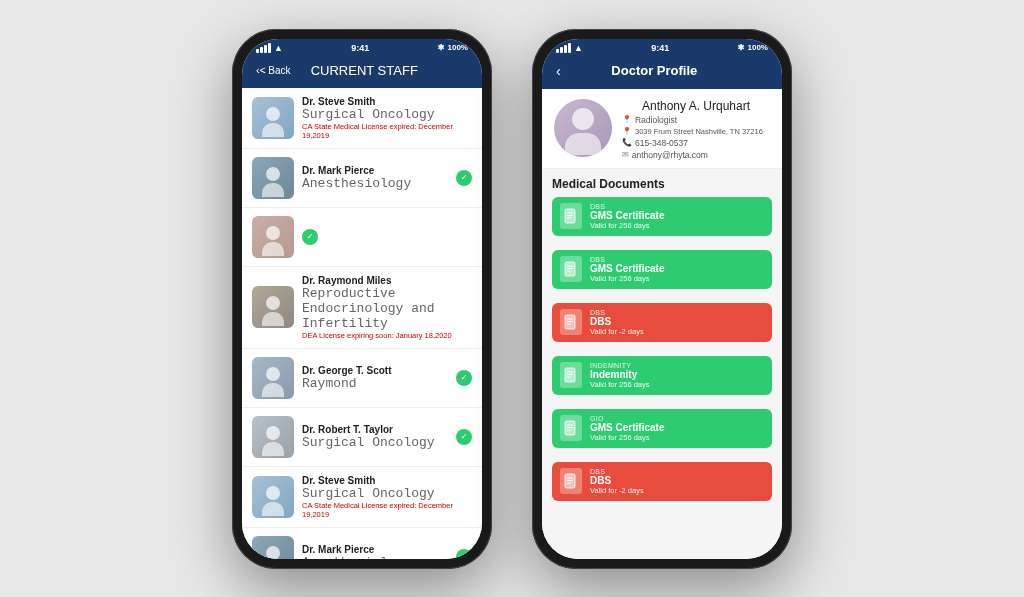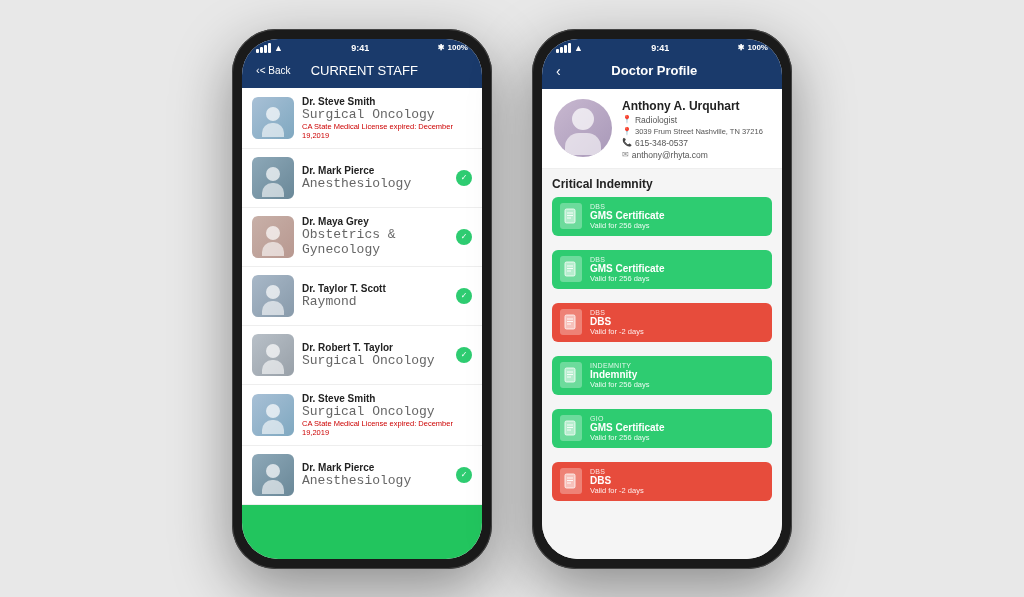--- a/index.html
+++ b/index.html
@@ -166,22 +166,23 @@
       flex-shrink: 0;
       display: flex;
       align-items: center;
       justify-content: center;
     }
     .doctor-profile-info {
       flex: 1;
     }
     .doctor-profile-name {
       font-size: 12px;
-      font-weight: 700;
+      font-weight: 400;
       color: #222;
+      text-align: center;
     }
     .doctor-profile-detail {
       font-size: 8.5px;
       color: #555;
       display: flex;
       align-items: center;
       gap: 3px;
       margin-top: 2px;
     }
     .detail-icon {
@@ -356,35 +357,44 @@
             </div>
             <div class="check-icon">✓</div>
           </div>
           <div class="staff-item">
             <div class="staff-avatar avatar-doctor3">
               <div class="person-shape">
                 <div class="person-head"></div>
                 <div class="person-body"></div>
               </div>
             </div>
-            <div class="staff-info">
-              <div class="staff-name">Dr. Maya Grey</div>
-              <div class="staff-specialty">Obstetrics &amp; Gynecology</div>
-            </div>
             <div class="check-icon">✓</div>
           </div>
           <div class="staff-item">
+            <div class="staff-avatar avatar-doctor4">
+              <div class="person-shape">
+                <div class="person-head"></div>
+                <div class="person-body"></div>
+              </div>
+            </div>
+            <div class="staff-info">
+              <div class="staff-name">Dr. Raymond Miles</div>
+              <div class="staff-specialty">Reproductive Endocrinology and Infertility</div>
+              <div class="staff-warning">DEA License expiring soon: January 18,2020</div>
+            </div>
+          </div>
+          <div class="staff-item">
             <div class="staff-avatar avatar-doctor5">
               <div class="person-shape">
                 <div class="person-head"></div>
                 <div class="person-body"></div>
               </div>
             </div>
             <div class="staff-info">
-              <div class="staff-name">Dr. Taylor T. Scott</div>
+              <div class="staff-name">Dr. George T. Scott</div>
               <div class="staff-specialty">Raymond</div>
             </div>
             <div class="check-icon">✓</div>
           </div>
           <div class="staff-item">
             <div class="staff-avatar avatar-doctor6">
               <div class="person-shape">
                 <div class="person-head"></div>
                 <div class="person-body"></div>
               </div>
@@ -474,21 +484,21 @@
             <span>615-348-0537</span>
           </div>
           <div class="doctor-profile-detail">
             <span class="detail-icon">✉</span>
             <span>anthony@rhyta.com</span>
           </div>
         </div>
       </div>
 
       <div class="critical-docs-section">
-        <div class="critical-docs-title">Critical Indemnity</div>
+        <div class="critical-docs-title">Medical Documents</div>
         <div id="docs-list-container">
             <div class="doc-card green">
     <div class="doc-icon">
       <svg width="14" height="16" viewBox="0 0 14 16" fill="none">
         <rect x="1" y="1" width="10" height="14" rx="1.5" fill="rgba(255,255,255,0.5)" stroke="rgba(255,255,255,0.8)" stroke-width="1"></rect>
         <line x1="3" y1="5" x2="9" y2="5" stroke="rgba(255,255,255,0.9)" stroke-width="1"></line>
         <line x1="3" y1="7.5" x2="9" y2="7.5" stroke="rgba(255,255,255,0.9)" stroke-width="1"></line>
         <line x1="3" y1="10" x2="7" y2="10" stroke="rgba(255,255,255,0.9)" stroke-width="1"></line>
       </svg>
     </div>

